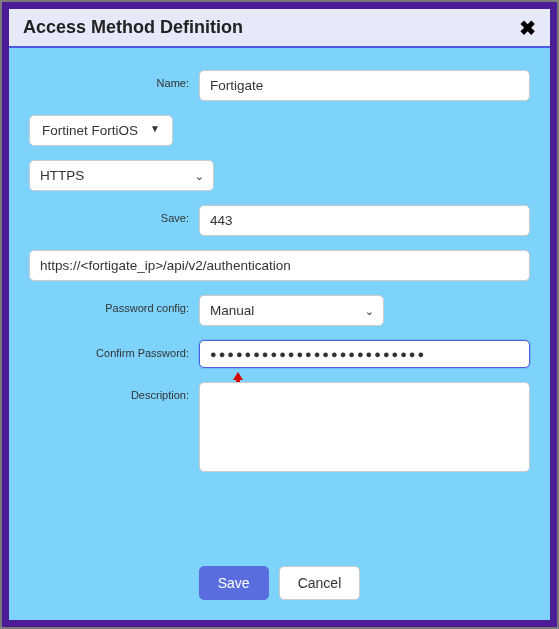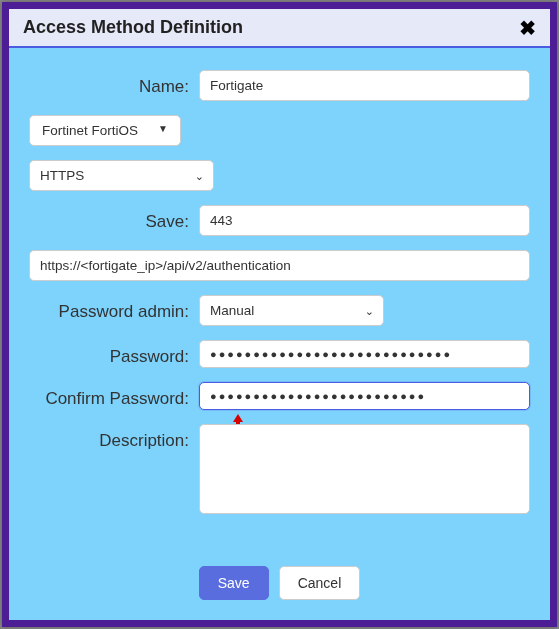--- a/index.html
+++ b/index.html
@@ -53,21 +53,21 @@
     .form-row {
       display: flex;
       align-items: flex-start;
       margin-bottom: 14px;
     }
     .form-label {
       width: 170px;
       text-align: right;
       padding-right: 10px;
       padding-top: 7px;
-      font-size: 17px;
+      font-size: 11px;
       color: #333;
     }
     .form-control-wrap {
       flex: 1;
       position: relative;
     }
     .form-input, .form-select, .form-textarea, .dropdown-btn {
       width: 100%;
       padding: 7px 10px;
       border: 1px solid #ccc;
@@ -94,21 +94,21 @@
       top: 50%;
       transform: translateY(-50%);
       pointer-events: none;
       font-size: 11px;
       color: #333;
     }
     .dropdown-btn {
       width: auto;
       display: inline-flex;
       align-items: flex-start;
-      gap: 20px;
+      gap: 12px;
       cursor: pointer;
       padding: 7px 12px;
     }
     .dropdown-caret {
       font-size: 10px;
       color: #333;
     }
     .form-input.focused {
       border: 1.5px solid #4a5de0;
       outline: none;
@@ -209,38 +209,32 @@
       </div>
     </div>
 
     <div class="form-row">
       <div class="form-control-wrap">
         <input type="text" class="form-input" value="https://&lt;fortigate_ip&gt;/api/v2/authentication" style="">
       </div>
     </div>
 
     <div class="form-row">
-      <div class="form-label">Password admin:</div>
+      <div class="form-label">Password config:</div>
       <div class="form-control-wrap">
         <span class="select-wrap">
           <select class="form-select">
             <option>Manual</option>
           </select>
           <span class="select-chevron">⌄</span>
         </span>
       </div>
     </div>
 
 
-    <div class="form-row">
-      <div class="form-label">Password:</div>
-      <div class="form-control-wrap">
-        <input type="text" class="form-input password-dots" value="●●●●●●●●●●●●●●●●●●●●●●●●●●●●" style="">
-      </div>
-    </div>
 
     <div class="form-row">
       <div class="form-label">Confirm Password:</div>
       <div class="form-control-wrap" style="position:relative;">
         <input type="text" class="form-input password-dots focused" value="●●●●●●●●●●●●●●●●●●●●●●●●●" style="">
         <div class="annotation-arrow">
           <svg width="14" height="18" viewBox="0 0 14 18">
             <path d="M7 0 L12 8 L9 8 L9 18 L5 18 L5 8 L2 8 Z" fill="#d80000"></path>
           </svg>
         </div>

